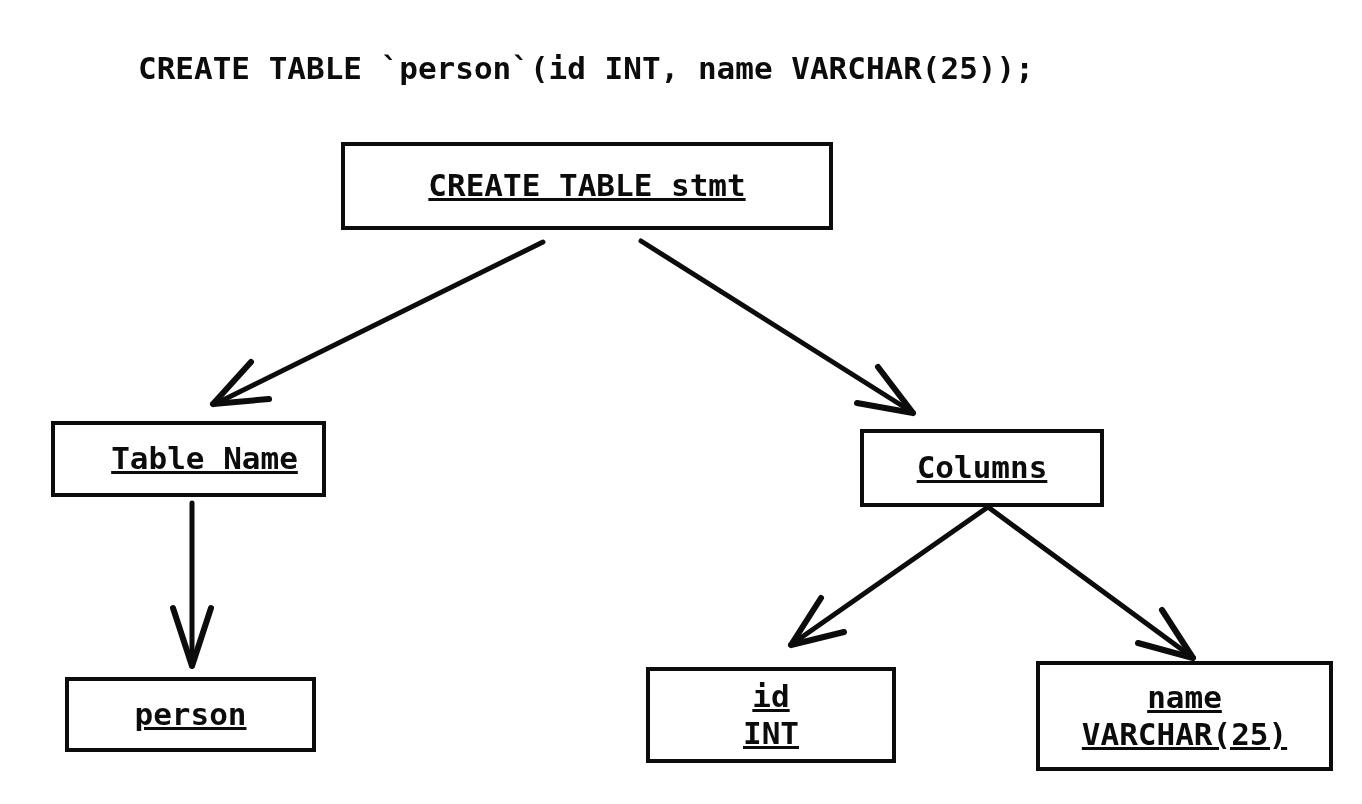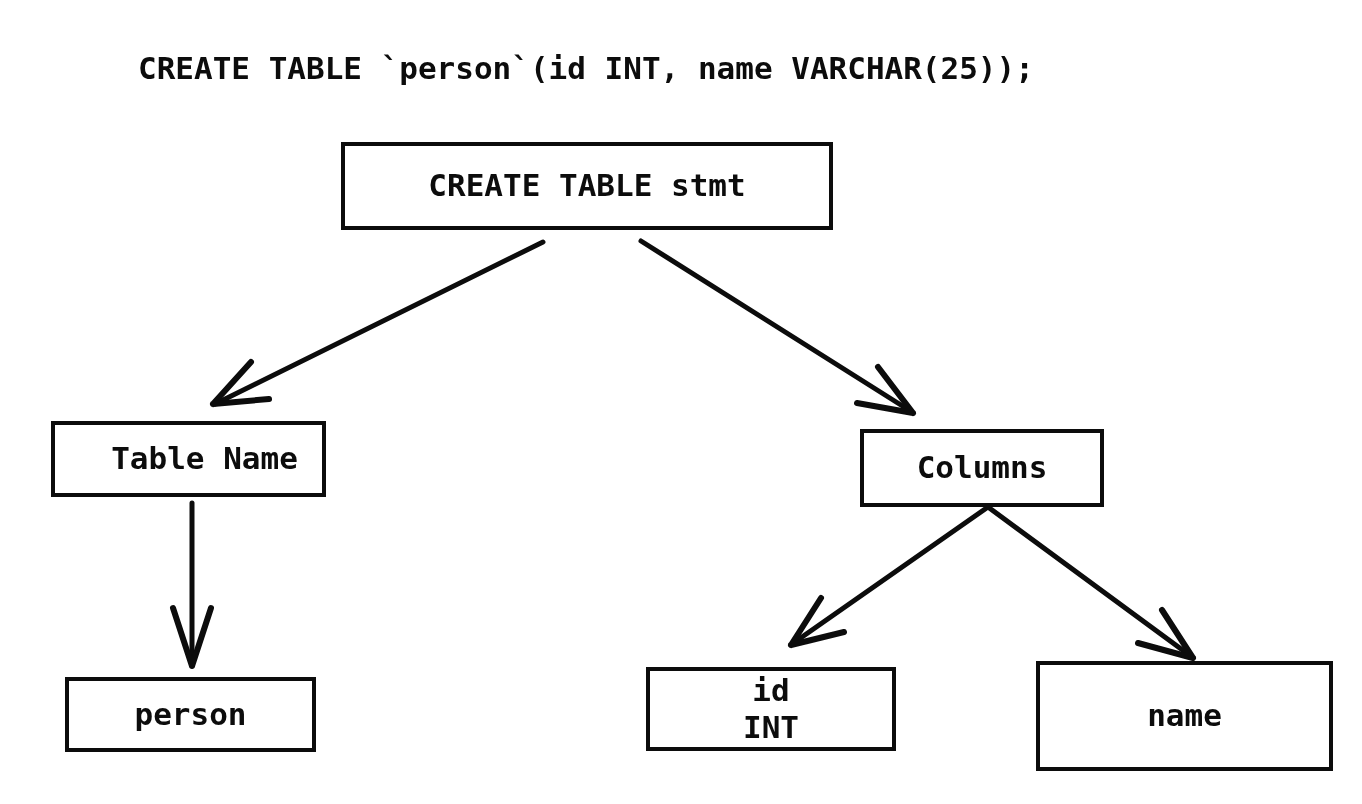--- a/index.html
+++ b/index.html
@@ -41,26 +41,27 @@
     background: #ffffff;
     display: flex;
     flex-direction: column;
     align-items: center;
     justify-content: center;
     font-size: 31px;
     font-weight: bold;
     line-height: 1.2;
     text-align: center;
     white-space: pre;
+    text-decoration: underline;
   }
   .node-root       { left: 333px; top: 142px; width: 492px; height: 88px; }
   .node-table-name { left: 43px;  top: 421px; width: 275px; height: 76px; padding-left: 32px; }
   .node-columns    { left: 852px; top: 429px; width: 244px; height: 78px; }
   .node-person     { left: 57px;  top: 677px; width: 251px; height: 75px; }
-  .node-id         { left: 638px; top: 667px; width: 250px; height: 84px; }
+  .node-id         { left: 638px; top: 667px; width: 250px; height: 96px; }
   .node-name       { left: 1028px; top: 661px; width: 297px; height: 110px; }
 </style>
 </head>
 <body>
 
 <div class="canvas">
 
   <div class="sql-header">CREATE TABLE `person`(id INT, name VARCHAR(25));</div>
 
   <svg class="edges-svg" viewBox="0 0 1362 804" xmlns="http://www.w3.org/2000/svg" fill="none" stroke="#0c0c0c" stroke-linecap="round">
@@ -107,15 +108,16 @@
     <span>person</span>
   </div>
 
   <div class="node node-id">
     <span>id</span>
     <span>INT</span>
   </div>
 
   <div class="node node-name">
     <span>name</span>
+    <span>VARCHAR(25)</span>
   </div>
 
 </div>
 
 </body></html>

